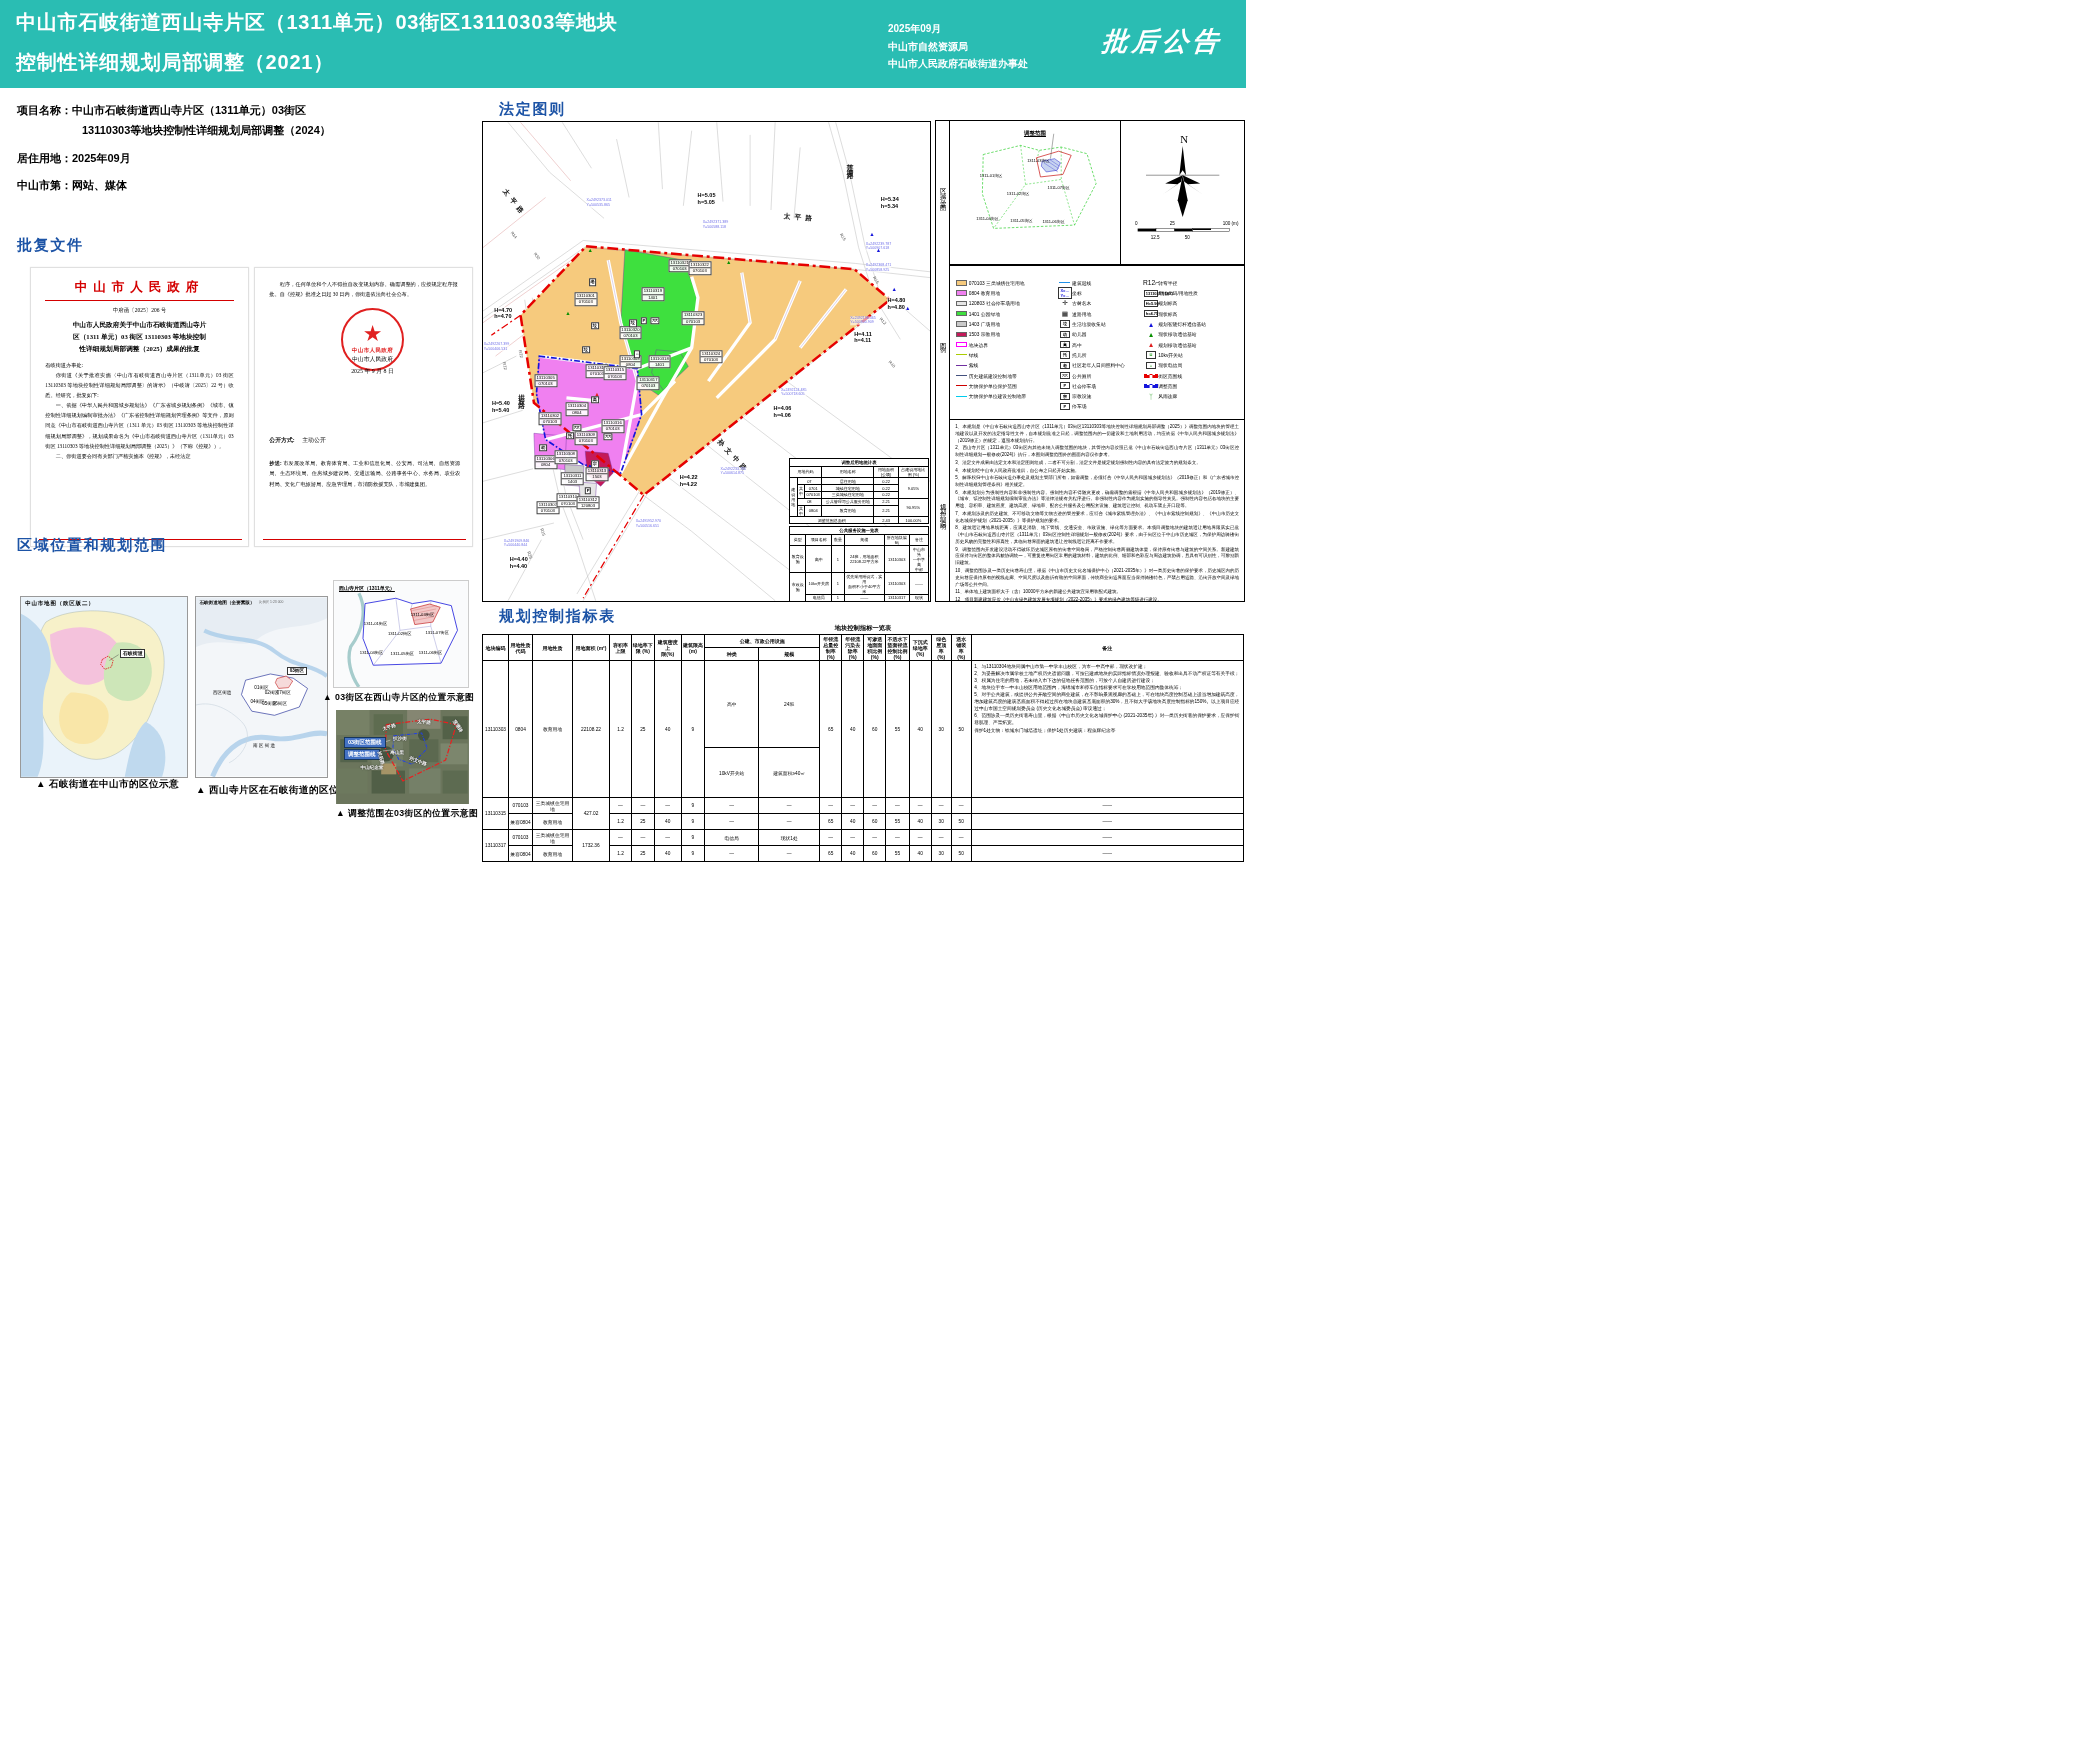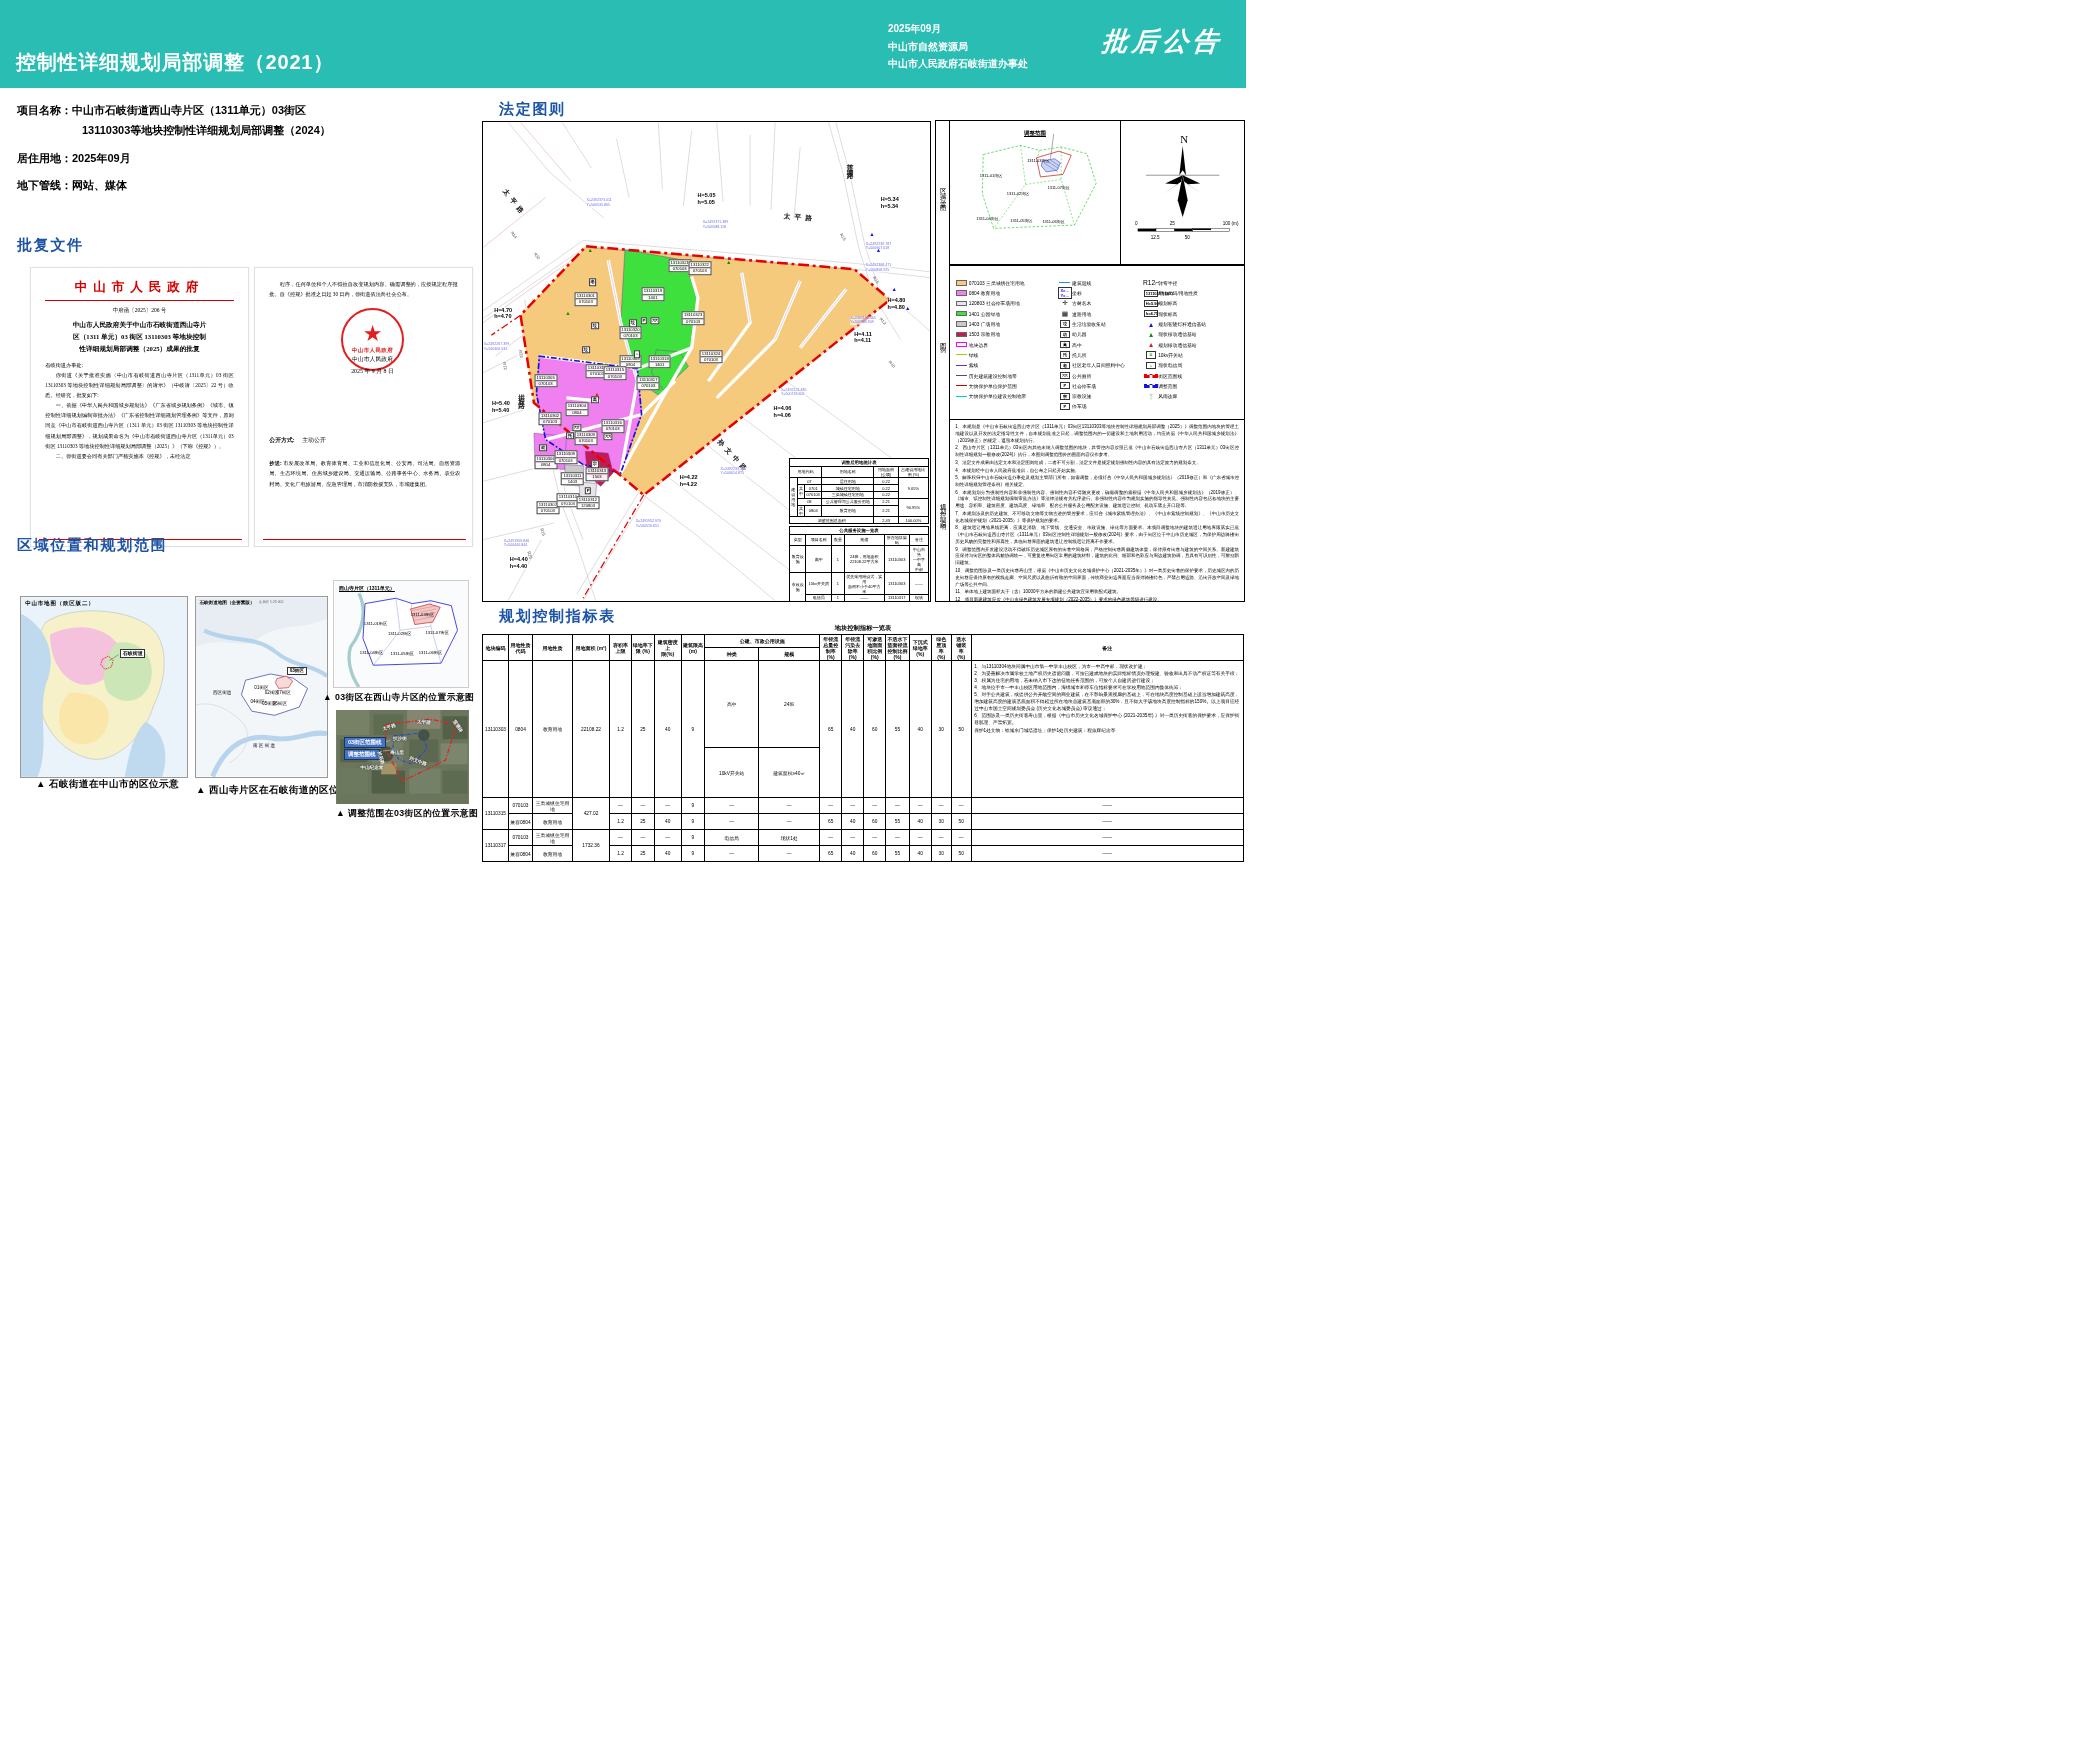--- a/index.html
+++ b/index.html
@@ -91,34 +91,35 @@
   #itab td{border:0.4px solid #000;text-align:center;font-size:4.8px;padding:0.8px;vertical-align:middle;word-break:break-all}
   #itab .hd{font-weight:bold;font-size:5px}
   #itab .rk{text-align:left;vertical-align:top;white-space:pre-wrap;font-size:4.7px;line-height:1.5;padding:1.7px 2.5px;word-break:normal}
   #itab tr.thick td{border-top:1px solid #000}
   .svgfill{position:absolute;left:0;top:0;width:100%;height:100%}
 </style>
 </head>
 <body>
 
 <div id="hdr" class="abs">
+  <div class="abs t1">中山市石岐街道西山寺片区（1311单元）03街区13110303等地块</div>
   <div class="abs t2">控制性详细规划局部调整（2021）</div>
   <div class="abs meta">
     <div>2025年09月</div>
     <div>中山市自然资源局</div>
     <div>中山市人民政府石岐街道办事处</div>
   </div>
   <div class="abs stamp">批后公告</div>
 </div>
 
 <div class="abs info">
   <div>项目名称：中山市石岐街道西山寺片区（1311单元）03街区</div>
   <div class="ind">13110303等地块控制性详细规划局部调整（2024）</div>
   <div style="margin-top:7.6px">居住用地：2025年09月</div>
-  <div style="margin-top:7.6px">地下管线：网站、媒体</div>
+  <div style="margin-top:7.6px">中山市第：网站、媒体</div>
 </div>
 
 <div class="abs sect" style="left:17px;top:236px">批复文件</div>
 
 <div id="p1" class="abs page">
   <div class="gov">中山市人民政府</div>
   <div class="redline"></div>
   <div class="ref">中府函〔2025〕206 号</div>
   <div class="dtitle" style="width:138px;margin:0 auto">中山市人民政府关于中山市石岐街道西山寺片区（1311 单元）03 街区 13110303 等地块控制性详细规划局部调整（2025）成果的批复</div>
   <div class="dbody">

